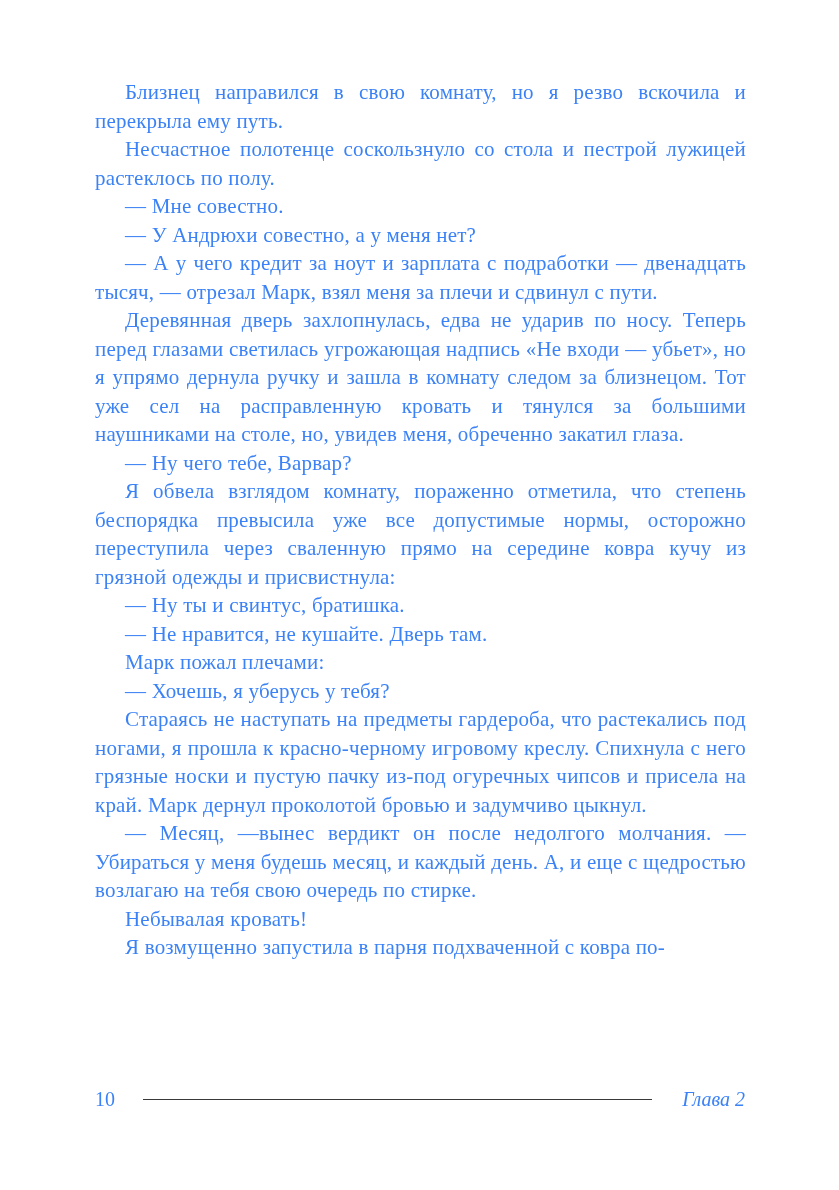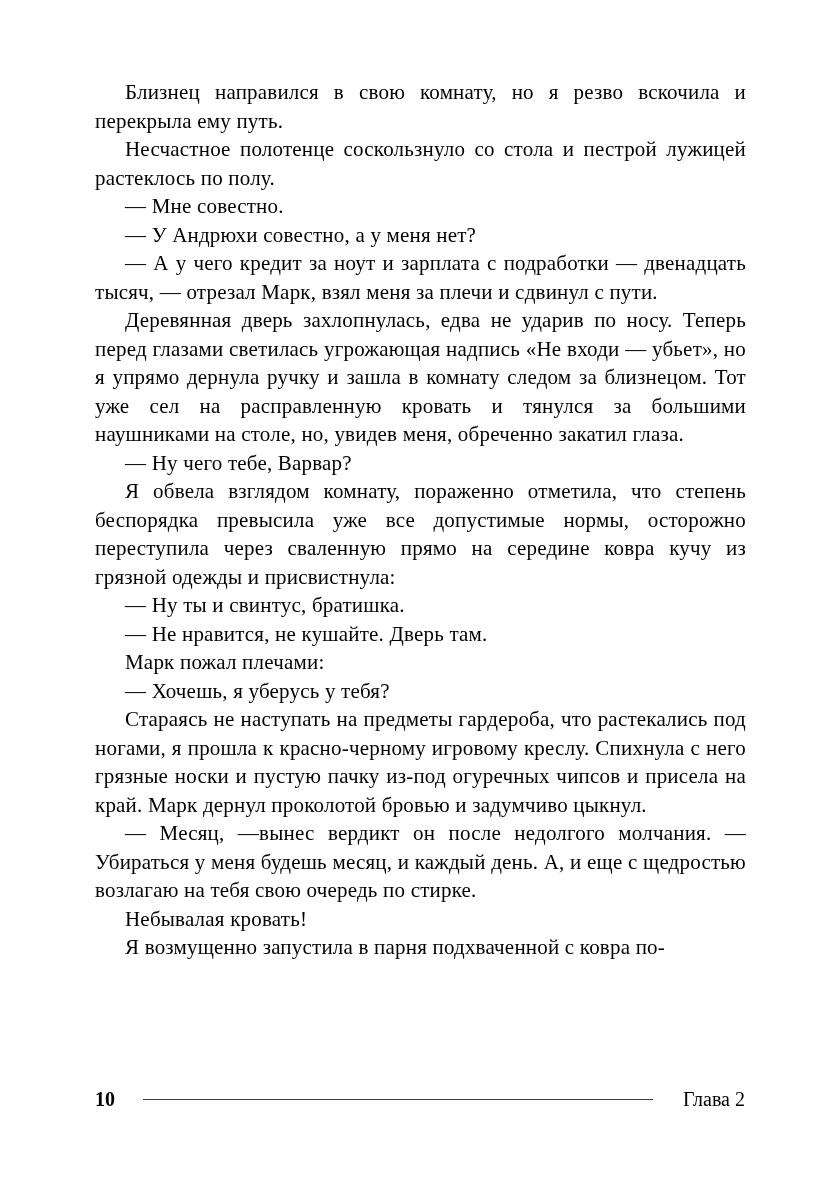--- a/index.html
+++ b/index.html
@@ -7,21 +7,21 @@
       padding: 0;
       background: #ffffff;
     }
     .book-page {
       position: relative;
       width: 839px;
       height: 1190px;
       background: #ffffff;
       overflow: hidden;
       font-family: "Liberation Serif", "DejaVu Serif", serif;
-      color: #000000;
+      color: #3b82f6;
     }
     .text-block {
       position: absolute;
       top: 78px;
       left: 95px;
       width: 651px;
       font-size: 21px;
       line-height: 28.5px;
       text-align: justify;
       letter-spacing: 0.2px;
@@ -38,30 +38,30 @@
       left: 95px;
       right: 94px;
       top: 1088px;
       display: flex;
       align-items: center;
       font-size: 20px;
     }
     .page-number {
       flex: 0 0 auto;
       padding-right: 28px;
-      font-weight: bold;
     }
     .footer-rule {
       flex: 1 1 auto;
       height: 0;
       border-top: 1.5px solid #3a3a3a;
       margin-right: 30px;
     }
     .chapter-label {
       flex: 0 0 auto;
+      font-style: italic;
     }
   </style>
 </head>
 <body>
 
 <div class="book-page">
   <div class="text-block">
     <p>Близнец направился в свою комнату, но я резво вскочила и перекрыла ему путь.</p>
     <p>Несчастное полотенце соскользнуло со стола и пестрой лужицей растеклось по полу.</p>
     <p>— Мне совестно.</p>

